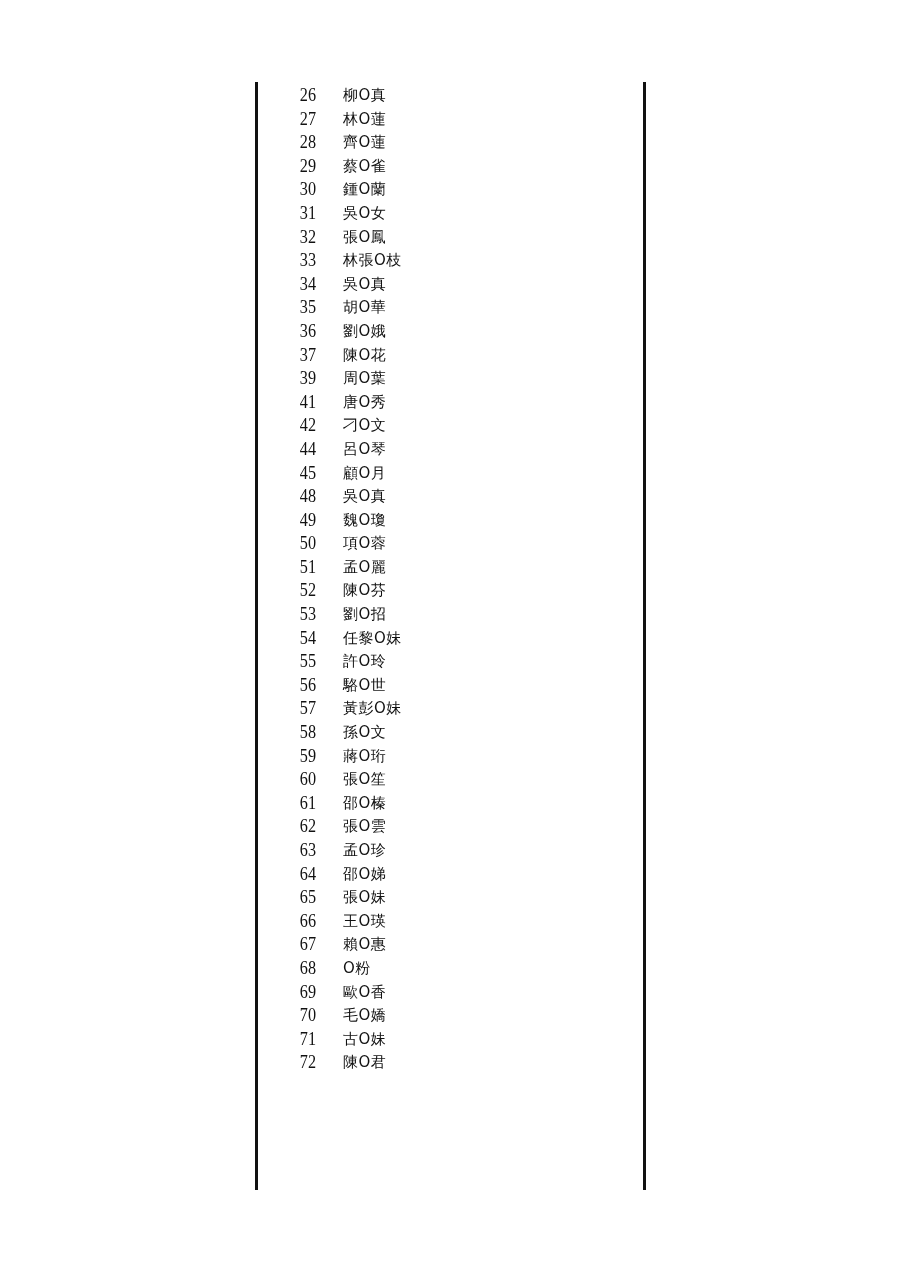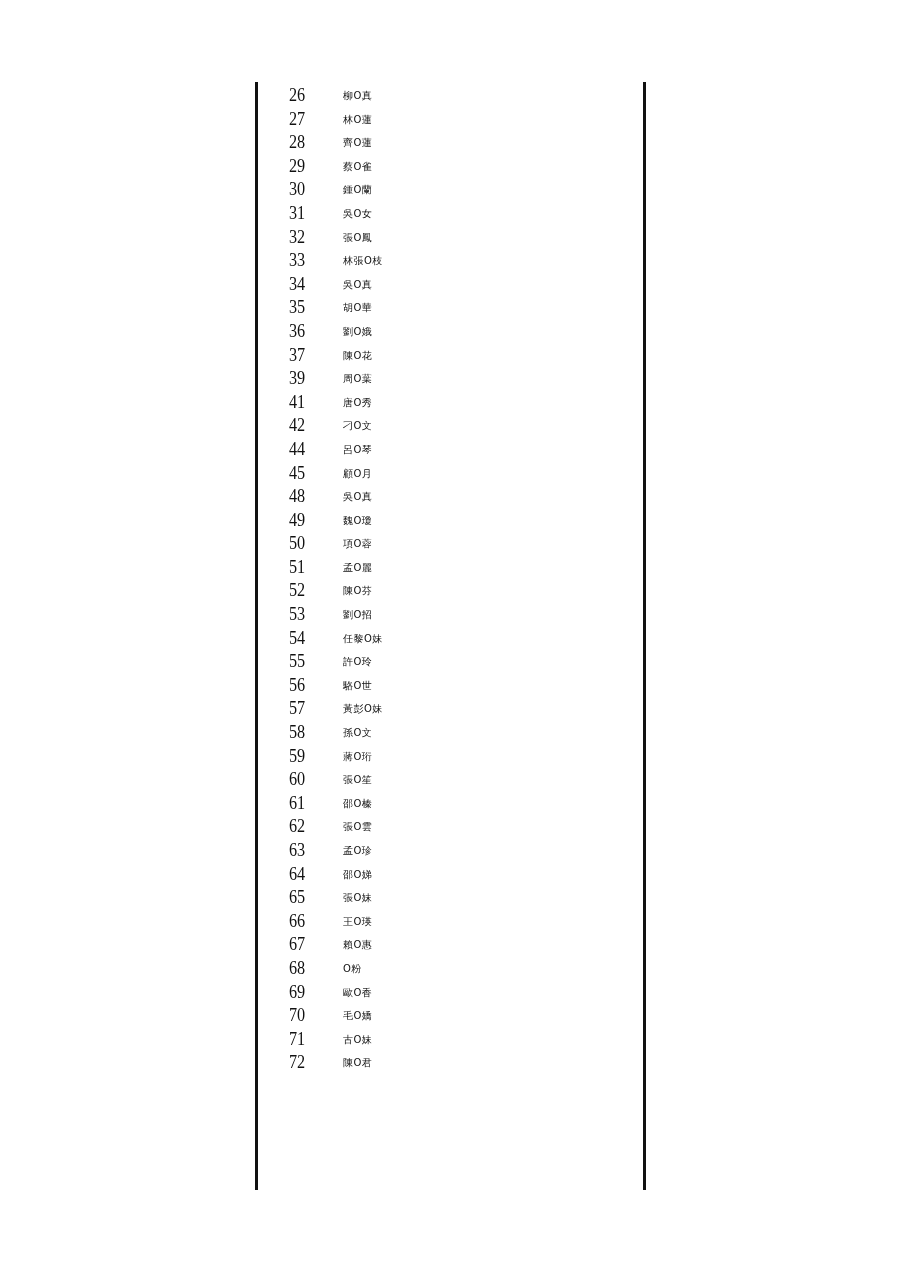--- a/index.html
+++ b/index.html
@@ -13,20 +13,21 @@
       position: relative;
       overflow: hidden;
       font-family: "DejaVu Serif", "Liberation Serif", serif;
       color: #111111;
     }
     .page {
       position: absolute;
       left: 0; top: 0;
       width: 900px; height: 1272px;
       background: #ffffff;
+      text-align: right;
     }
     .table-frame {
       position: absolute;
       left: 255px;
       top: 82px;
       width: 385px;
       height: 1108px;
       border-left: 3px solid #111111;
       border-right: 3px solid #111111;
       box-sizing: content-box;
@@ -51,21 +52,21 @@
       font-family: "Liberation Serif", "DejaVu Serif", serif;
       font-size: 18px;
       letter-spacing: 0;
       transform: scaleX(0.9);
       transform-origin: left center;
     }
     .name {
       position: absolute;
       left: 85px;
       font-family: "DejaVu Sans", "Liberation Sans", sans-serif;
-      font-size: 10px;
+      font-size: 15px;
       letter-spacing: 0.5px;
     }
   </style>
 </head>
 <body>
 
 <div class="page">
   <div class="table-frame">
     <div class="rows" id="rows">
         <div class="row">

